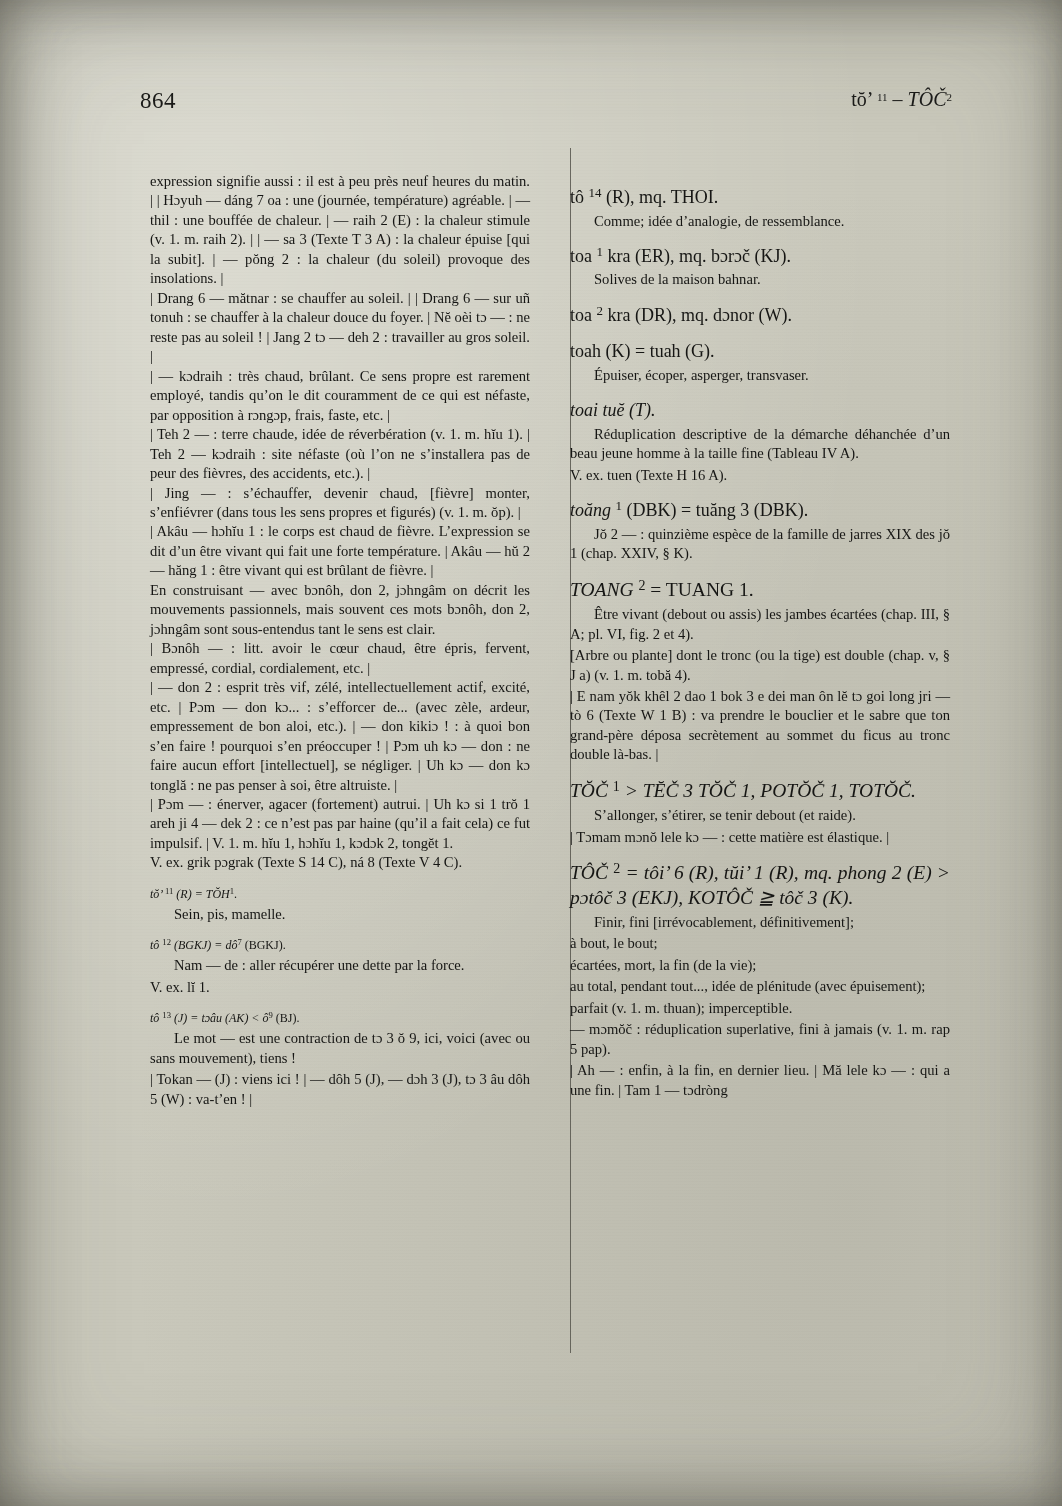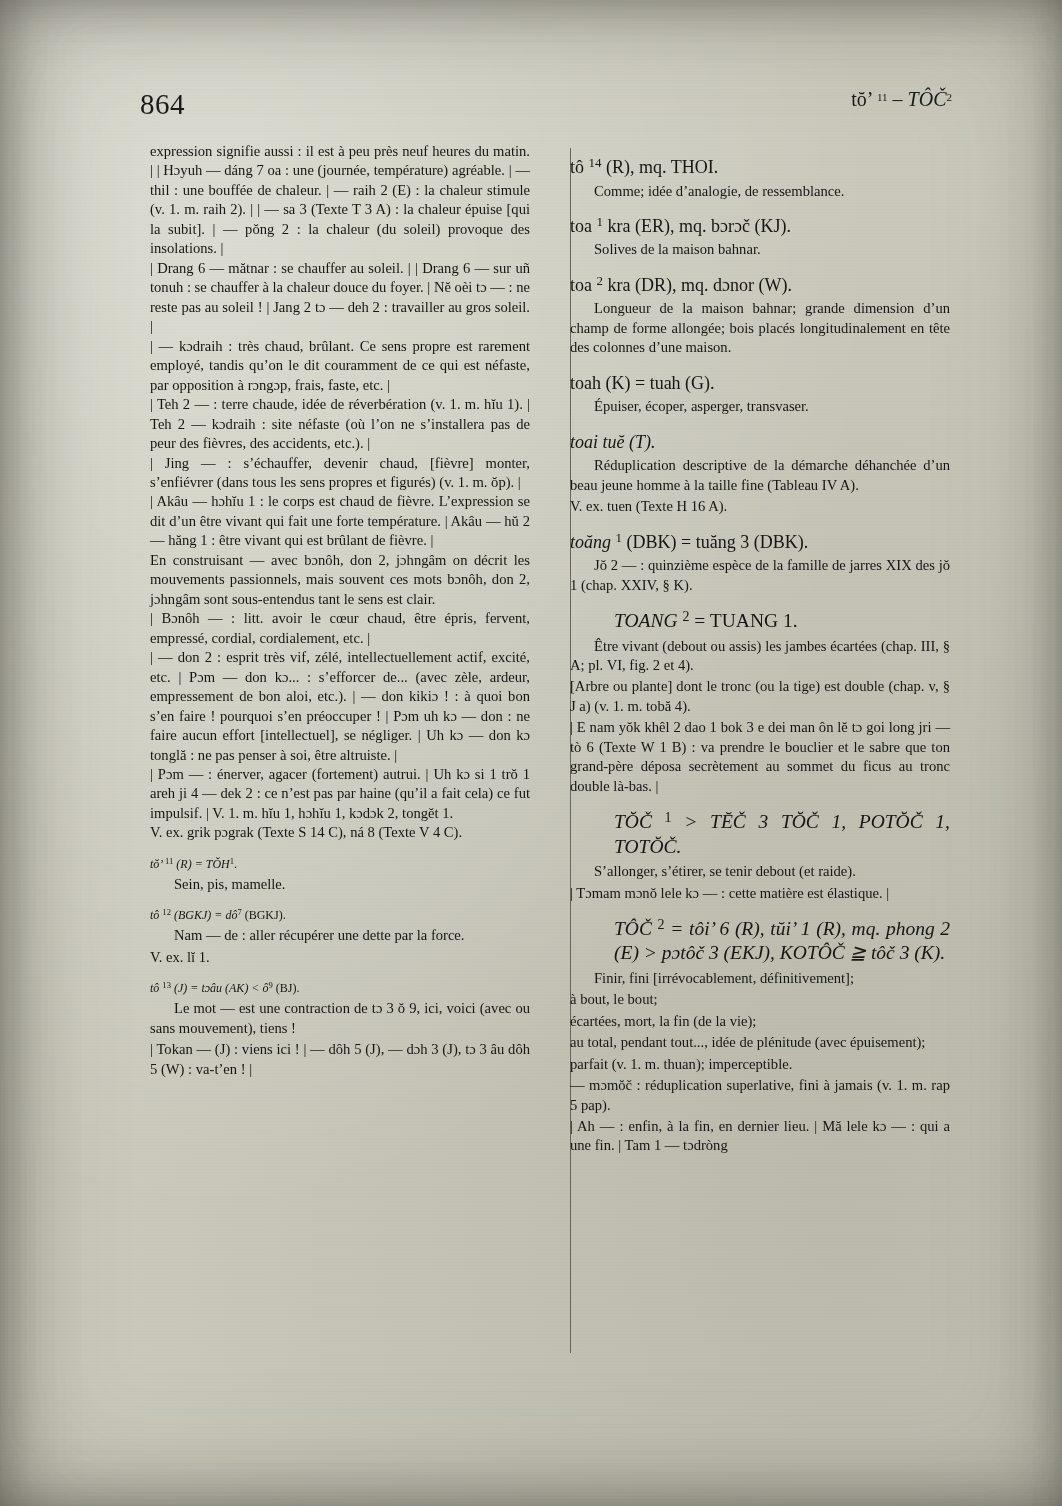--- a/index.html
+++ b/index.html
@@ -32,21 +32,21 @@
     position: absolute;
     left: 140px;
     right: 60px;
     top: 88px;
     height: 34px;
   }
   .folio {
     position: absolute;
     left: 0;
     top: 0;
-    font-size: 29px;
+    font-size: 23px;
     color: #1a1a18;
     letter-spacing: 0.5px;
   }
   .running-head {
     position: absolute;
     right: 50px;
     top: 0;
     font-size: 20px;
     color: #1a1a18;
     font-style: italic;
@@ -65,20 +65,21 @@
     gap: 40px;
   }
   .col {
     width: 380px;
     position: relative;
     font-size: 14.6px;
     line-height: 1.335;
     color: #161614;
     text-align: justify;
     hyphens: auto;
+    margin-top: 30px;
   }
   .rule {
     position: absolute;
     left: 570px;
     top: 148px;
     width: 1px;
     height: 1205px;
     background: #56554c;
     opacity: 0.85;
   }
@@ -90,21 +91,20 @@
     text-indent: 0;
   }
   .entry-head {
     margin: 14px 0 3px 0;
     font-size: 18px;
     line-height: 1.25;
     text-indent: 0;
   }
   .entry-head.big {
     font-size: 19.5px;
-    padding-left: 44px;
   }
   .entry-head i { font-style: italic; }
   .body-block {
     margin: 0 0 2px 0;
     text-indent: 24px;
   }
   .cont {
     text-indent: 0;
   }
   sup {
@@ -192,21 +192,20 @@
       <p class="body-block">Comme; idée d’analogie, de ressemblance.</p>
 
       <p class="entry-head">
         <span>toa </span><sup>1</sup><span> kra (ER), mq. bɔrɔč (KJ).</span>
       </p>
       <p class="body-block">Solives de la maison bahnar.</p>
 
       <p class="entry-head">
         <span>toa </span><sup>2</sup><span> kra (DR), mq. dɔnor (W).</span>
       </p>
-      <p class="body-block">Longueur de la maison bahnar; grande dimension d’un champ de forme allongée; bois placés longitudinalement en tête des colonnes d’une maison.</p>
 
       <p class="entry-head">
         <span>toah (K) = tuah (G).</span>
       </p>
       <p class="body-block">Épuiser, écoper, asperger, transvaser.</p>
 
       <p class="entry-head">
         <i><span>toai tuĕ (T).</span></i>
       </p>
       <p class="body-block">Réduplication descriptive de la démarche déhanchée d’un beau jeune homme à la taille fine (Tableau IV A).</p>

